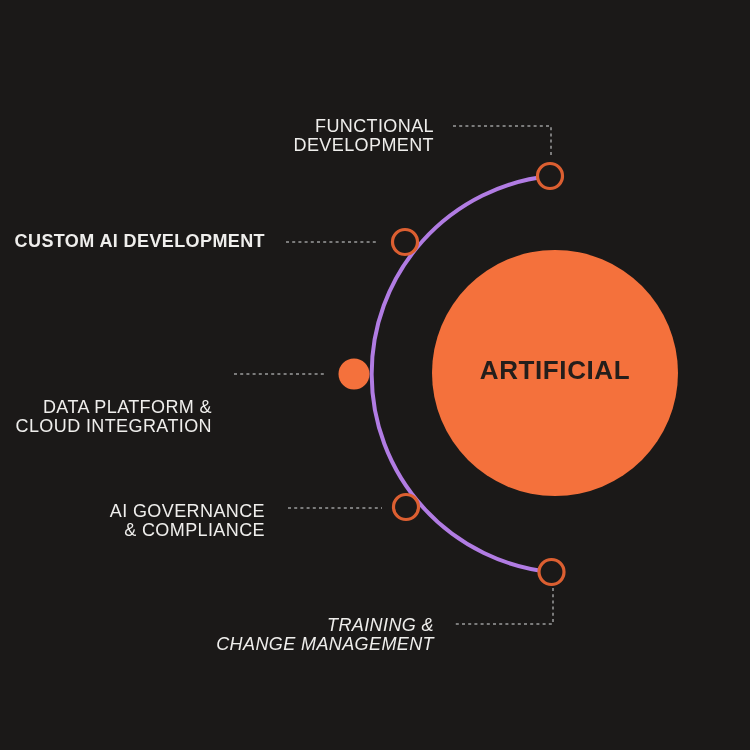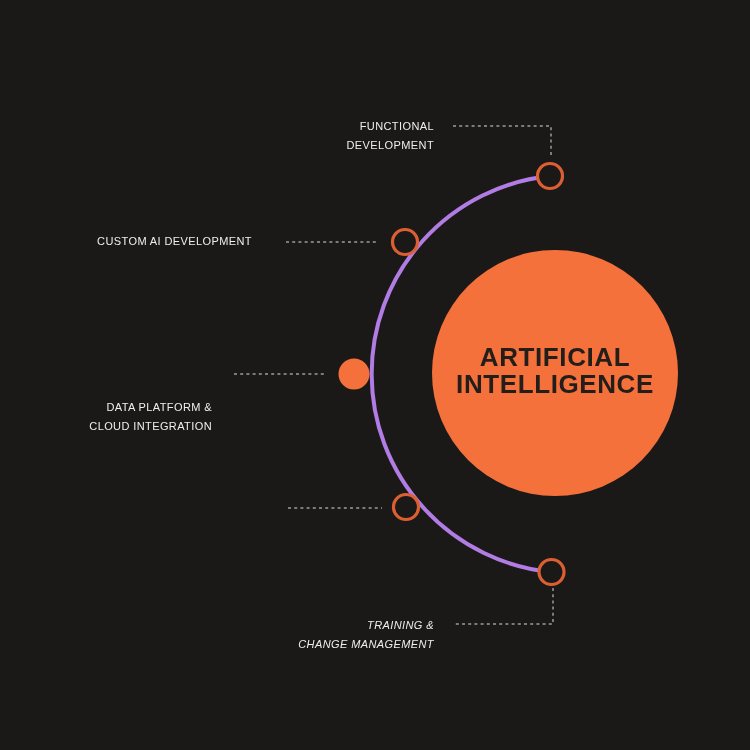--- a/index.html
+++ b/index.html
@@ -17,21 +17,21 @@
   }
   .layer-svg {
     position: absolute;
     left: 0;
     top: 0;
   }
   .spoke-label {
     position: absolute;
     text-align: right;
     color: #EFEEEC;
-    font-size: 11px;
+    font-size: 18px;
     line-height: 18.5px;
     letter-spacing: 0.4px;
     font-weight: 400;
     white-space: nowrap;
   }
   .spoke-label span { display: block; }
   .center-circle {
     position: absolute;
     left: 432px;
     top: 250px;
@@ -74,37 +74,40 @@
     <circle cx="550" cy="176" r="12.5" fill="#1B1918" stroke="#DC5F31" stroke-width="3.2"></circle>
     <circle cx="405" cy="242" r="12.5" fill="#1B1918" stroke="#DC5F31" stroke-width="3.2"></circle>
     <circle cx="354" cy="374" r="15.5" fill="#F4713C"></circle>
     <circle cx="406" cy="507" r="12.5" fill="#1B1918" stroke="#DC5F31" stroke-width="3.2"></circle>
     <circle cx="551.5" cy="572" r="12.5" fill="#1B1918" stroke="#DC5F31" stroke-width="3.2"></circle>
   </svg>
 
   <div class="center-circle">
     <div class="center-title">
       <span>ARTIFICIAL</span>
-      <span>INTELLIGENCE</span>
     </div>
   </div>
 
   <div class="spoke-label" style="top:117px; right:316px;">
     <span>FUNCTIONAL</span>
     <span>DEVELOPMENT</span>
   </div>
 
-  <div class="spoke-label" style="top:232px; right:498px;">
+  <div class="spoke-label" style="top:232px; right:485px;font-weight:bold;">
     <span>CUSTOM AI DEVELOPMENT</span>
   </div>
 
   <div class="spoke-label" style="top:366px; right:538px;margin-top:32px;">
     <span>DATA PLATFORM &amp;</span>
     <span>CLOUD INTEGRATION</span>
   </div>
 
+  <div class="spoke-label" style="top:502px; right:485px;">
+    <span>AI GOVERNANCE</span>
+    <span>&amp; COMPLIANCE</span>
+  </div>
 
   <div class="spoke-label" style="top:616px; right:316px;font-style:italic;">
     <span>TRAINING &amp;</span>
     <span>CHANGE MANAGEMENT</span>
   </div>
 
 </div>
 
 </body></html>

